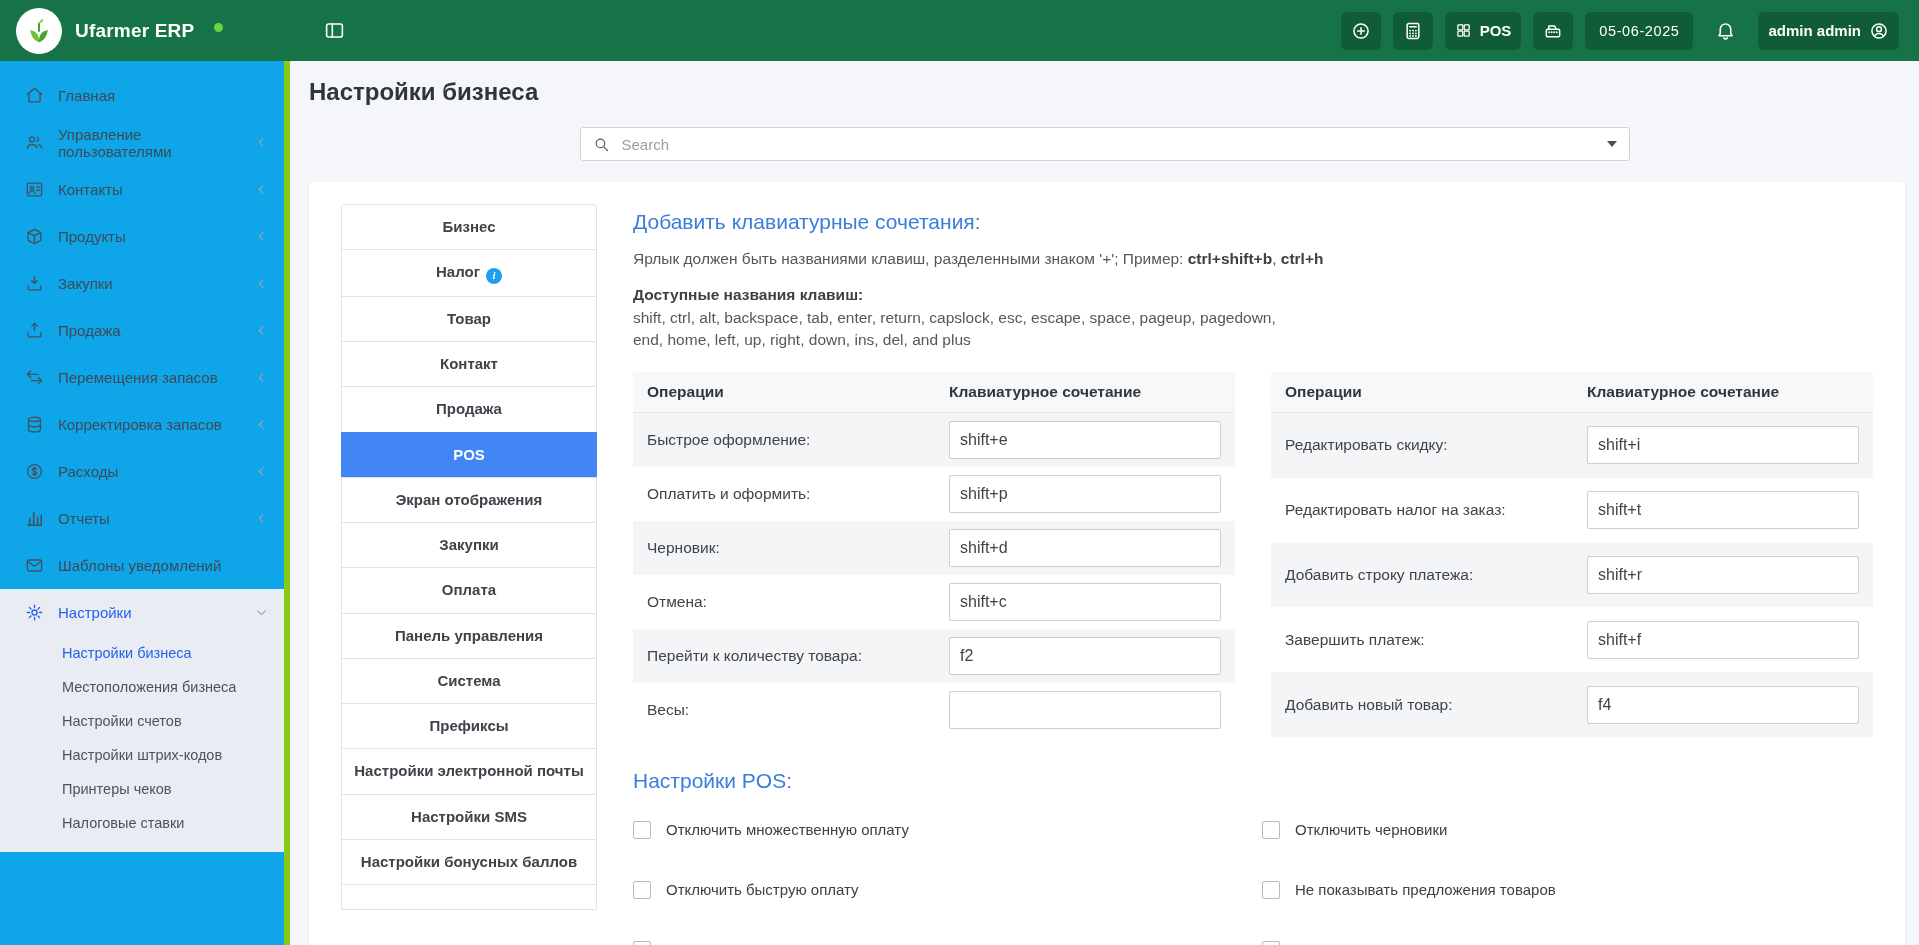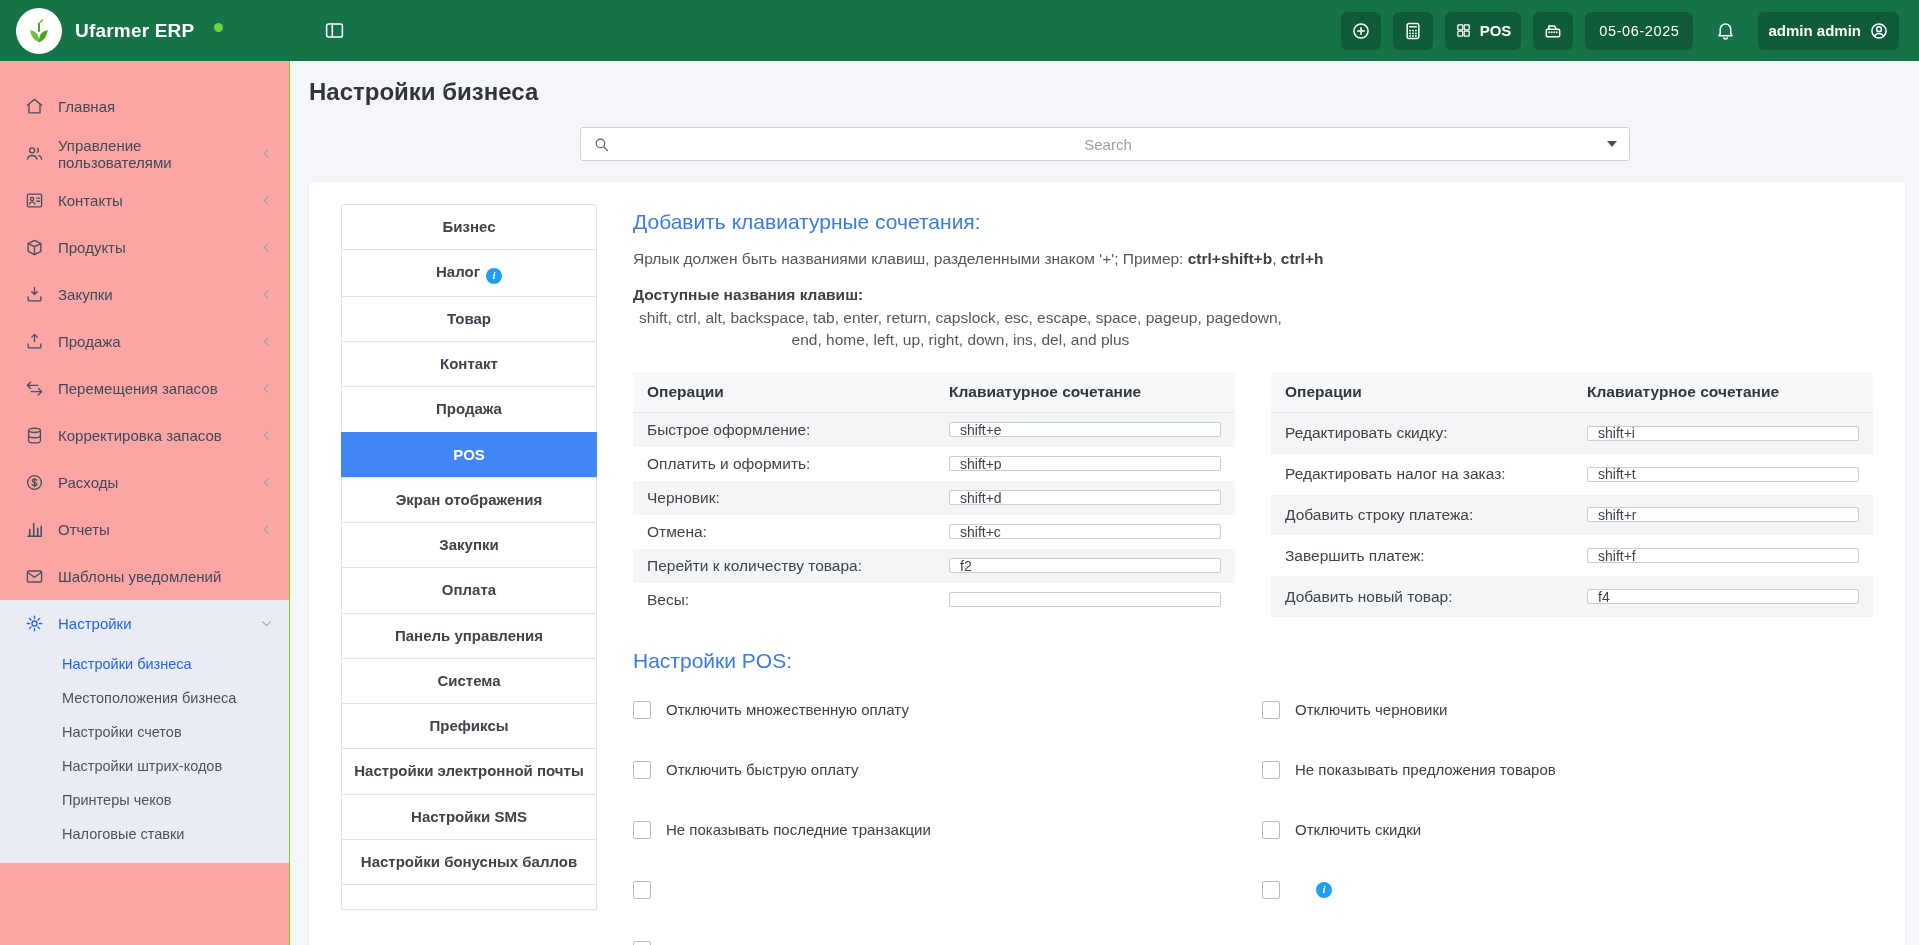--- a/index.html
+++ b/index.html
@@ -33,21 +33,21 @@
   }
   .hbtn.flat { background: transparent; }
   .hbtn.bold { font-weight: 700; }
   .hbtn .stroke-ic { stroke-width: 1.8; }
   .spacer { margin-left: auto; }
   .date-chip { font-size: 14.5px; letter-spacing: .6px; padding: 4px 14px; }
 
   
   .sidebar {
     position: absolute; top: 61px; left: 0; bottom: 0; width: 290px;
-    background: #fca5a5; border-right: 1px solid #84cc16; z-index: 10; padding-top: 22px;
+    background: #0ea5e9; border-right: 6px solid #84cc16; z-index: 10; padding-top: 11px;
   }
   .side-item {
     height: 47px; display: flex; align-items: center; gap: 14px;
     padding: 0 16px 0 24px; color: #3d4a57; font-size: 15px; cursor: pointer;
   }
   .side-item .sicon { width: 20px; height: 20px; color: #45515d; flex-shrink: 0; display: flex; align-items: center; justify-content: center; }
   .side-item .sicon svg { width: 19px; height: 19px; }
   .chev { margin-left: auto; color: #9aa3ad; display: flex; }
   .chev svg { width: 13px; height: 13px; stroke-width: 2; }
   .settings-group { background: #e9ecf2; padding-bottom: 12px; }
@@ -61,21 +61,21 @@
 
   
   .main { position: absolute; top: 61px; left: 290px; right: 0; bottom: 0; overflow: hidden; }
   .page-title { margin: 17px 0 0 19px; font-size: 24px; font-weight: 700; color: #2f353b; }
 
   .search-wrap {
     width: 1050px; height: 34px; margin: 21px auto 0; background: #fff;
     border: 1px solid #ced4da; border-radius: 3px; display: flex; align-items: center; padding: 0 12px; gap: 10px;
   }
   .search-wrap .sicon { color: #555b61; }
-  .search-input { flex: 1; border: none; outline: none; font-size: 15px; color: #495057; font-family: inherit; background: transparent; text-align: center; }
+  .search-input { flex: 1; border: none; outline: none; font-size: 15px; color: #495057; font-family: inherit; background: transparent; }
   .search-input::placeholder { color: #9aa0a6; }
   .caret-down { width: 0; height: 0; border-left: 5px solid transparent; border-right: 5px solid transparent; border-top: 6px solid #4a4f54; cursor: pointer; }
 
   .card {
     margin: 21px 14px 0 19px; background: #fff; border-radius: 4px;
     box-shadow: 0 1px 3px rgba(0,0,0,0.08); padding: 22px 32px 32px;
     display: flex; gap: 36px; height: 1200px;
   }
 
   
@@ -93,34 +93,34 @@
     margin-left: 6px; vertical-align: -2px; cursor: pointer;
   }
   .info-badge::before { content: "i"; }
 
   
   .content { flex: 1; min-width: 0; }
   .sec-heading { font-size: 21px; font-weight: 400; color: #3b7ddd; margin: 6px 0 16px; }
   .hint { font-size: 15.5px; color: #54585d; margin: 16px 0 18px; }
   .hint b { color: #3c4146; }
   .keys-title { font-weight: 700; color: #3c4146; font-size: 15.5px; margin: 0 0 3px; }
-  .keys-list { font-size: 15.5px; color: #54585d; max-width: 655px; line-height: 1.45; margin: 0; text-align: center; }
+  .keys-list { font-size: 15.5px; color: #54585d; max-width: 655px; line-height: 1.45; margin: 0; }
 
   .tables { display: flex; gap: 36px; margin-top: 20px; }
   .stable { flex: 1; border-collapse: collapse; }
   .stable th {
     font-size: 15.5px; font-weight: 700; color: #32373c; text-align: left;
     padding: 11px 14px; background: #f7f8f9; border-bottom: 1px solid #e6e9ec;
   }
   .stable td { font-size: 15.5px; color: #3e444b; padding: 8px 14px; vertical-align: middle; }
   .stable tbody tr:nth-child(odd) { background: #f4f5f6; }
   .stable td.lab { width: 52%; }
   .sc-input {
-    width: 272px; height: 15px; border: 1px solid #c9ced3; border-radius: 2px;
-    padding: 0 10px; font-size: 14px; color: #3e444b; background: #fff; font-family: inherit; outline: none;
+    width: 272px; height: 38px; border: 1px solid #c9ced3; border-radius: 2px;
+    padding: 0 10px; font-size: 16px; color: #3e444b; background: #fff; font-family: inherit; outline: none;
   }
 
   .pos-sec { margin-top: 32px; }
   .opts { display: grid; grid-template-columns: 1fr 1fr; row-gap: 42px; column-gap: 18px; margin-top: 28px; }
   .opt { display: flex; align-items: center; gap: 15px; font-size: 15px; color: #3c4146; }
   .cb {
     appearance: none; -webkit-appearance: none; width: 18px; height: 18px; flex-shrink: 0;
     border: 1px solid #b3bac1; border-radius: 2px; background: #fff; margin: 0; cursor: pointer;
   }
 </style>

